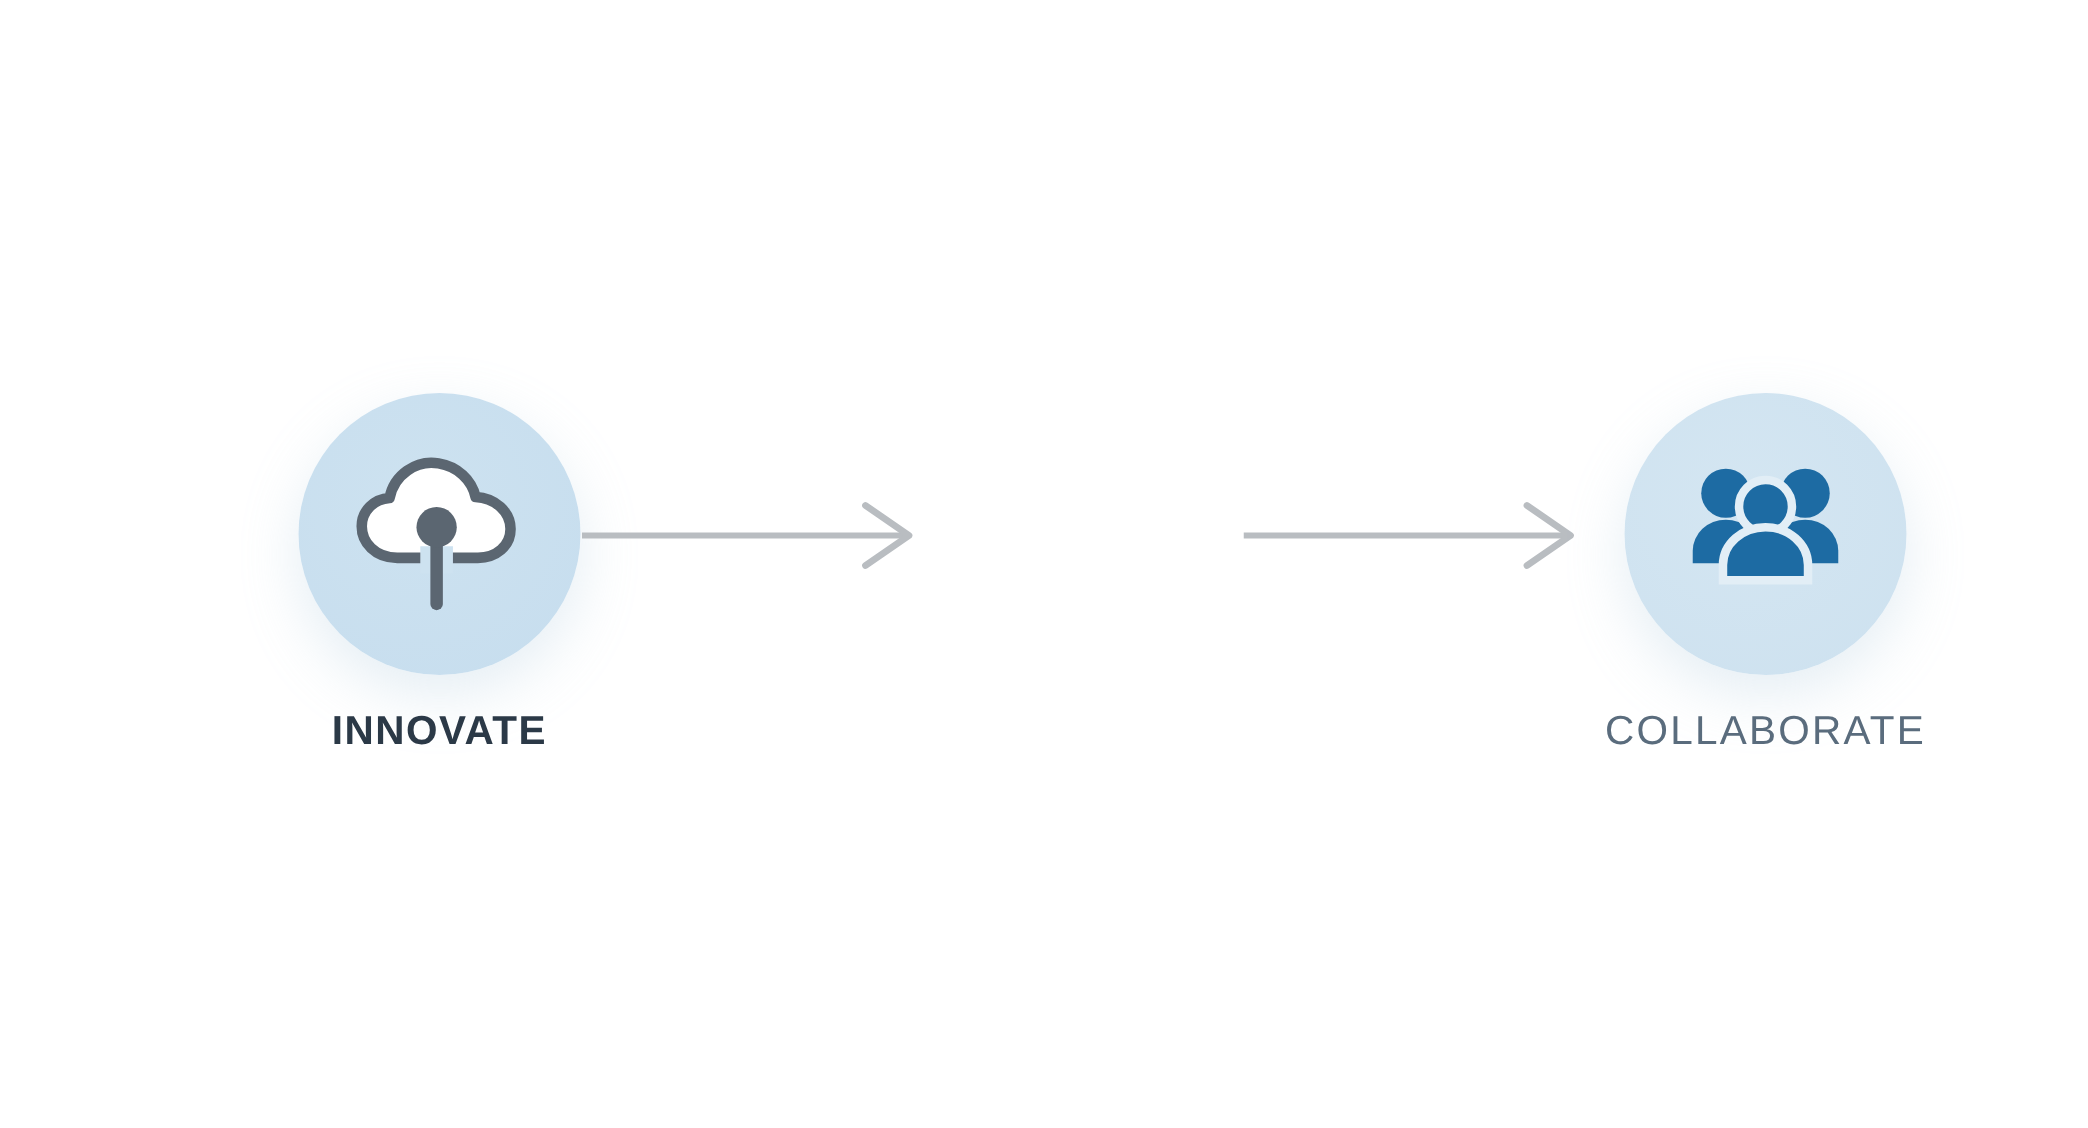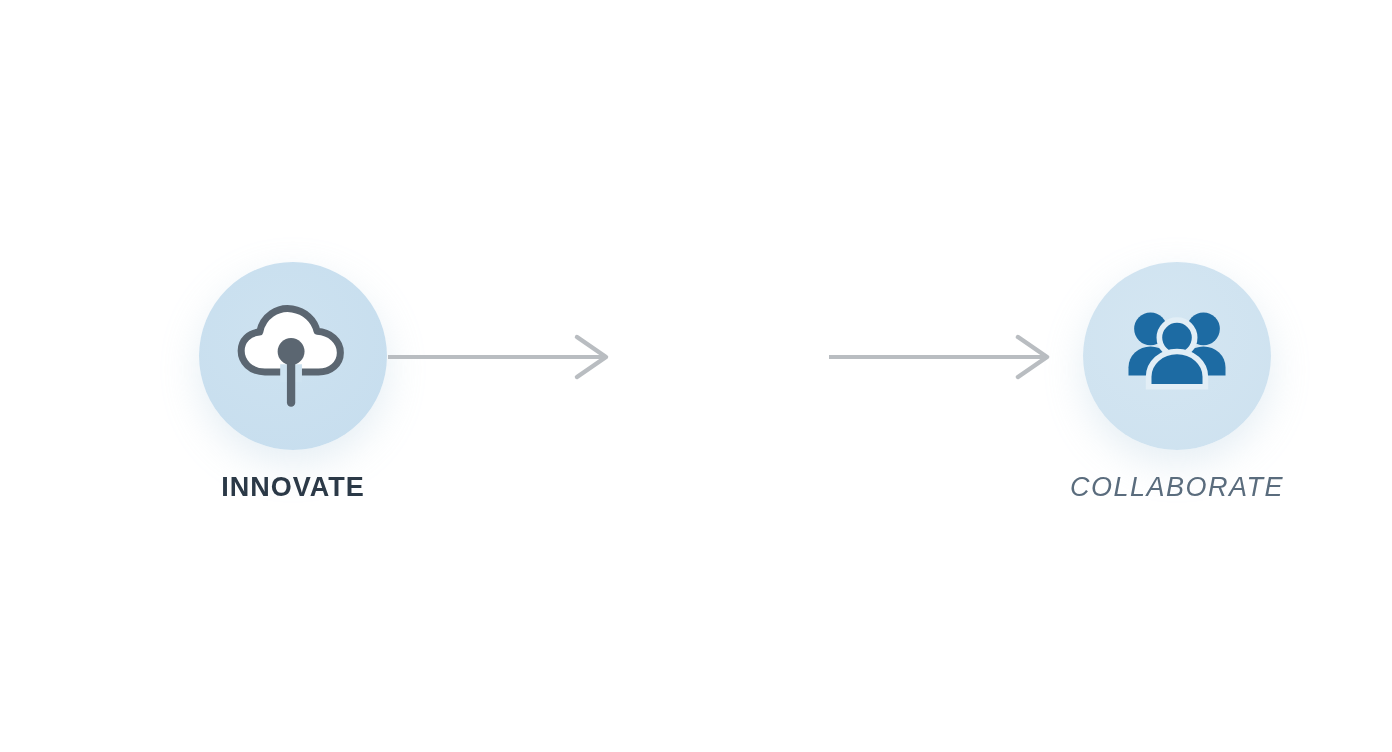--- a/index.html
+++ b/index.html
@@ -100,16 +100,16 @@
           <path class="people-fill" d="M11.5,67 V60.5 a17.5,16.5 0 0 1 35,0 V67 Z"></path>
 
           <circle class="people-fill" cx="71" cy="30" r="13"></circle>
           <path class="people-fill" d="M53.5,67 V60.5 a17.5,16.5 0 0 1 35,0 V67 Z"></path>
 
           <circle class="people-front" cx="50" cy="37" r="14" stroke-width="4.5"></circle>
           <path class="people-front" d="M27.5,76 V68 a22.5,20 0 0 1 45,0 V76 Z" stroke-width="4.5"></path>
         </svg>
       </span>
     </div>
-    <div class="step-label label-light" style="left:-66px;top:210px;font-style:italic;">COLLABORATE</div>
+    <div class="step-label label-light" style="left:-66px;top:210px;">COLLABORATE</div>
   </div>
 
 </div>
 
 </body></html>

